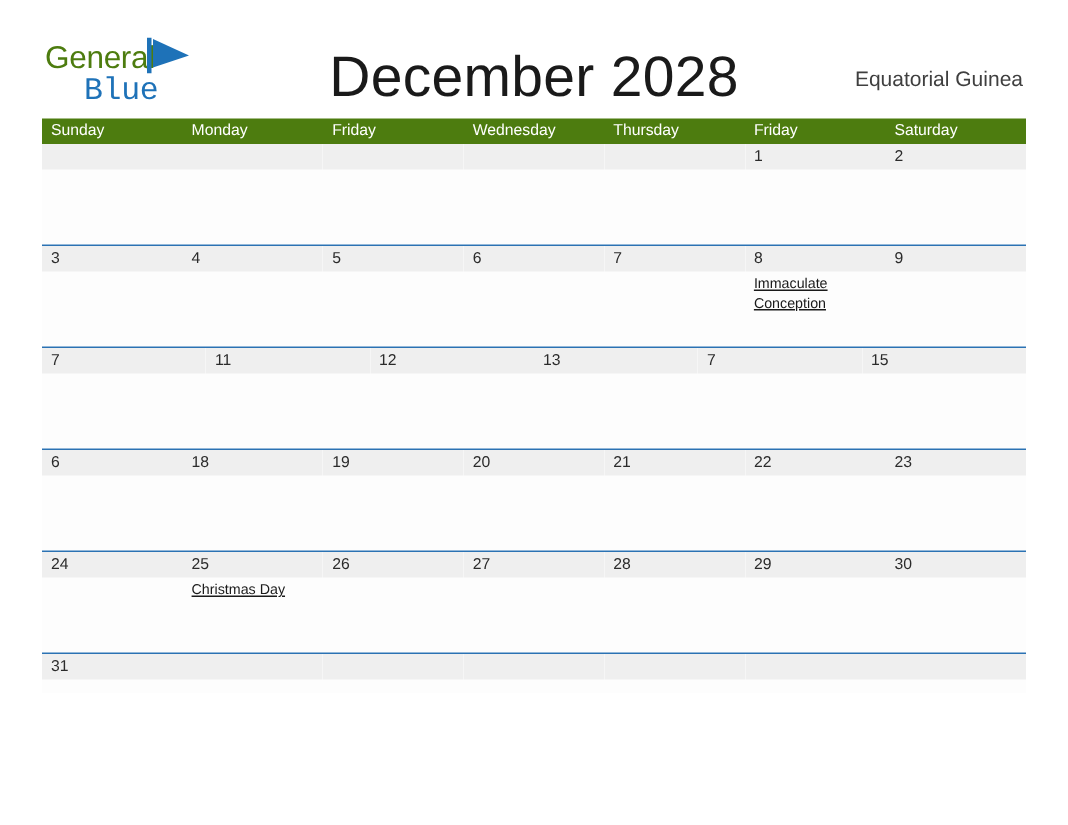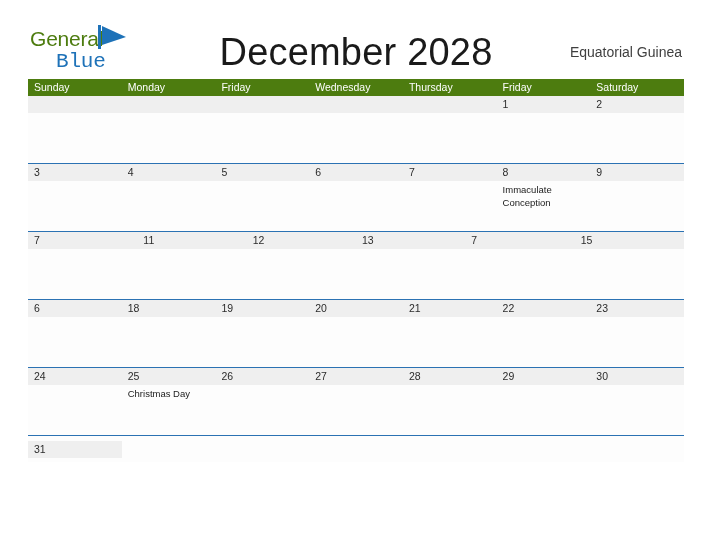--- a/index.html
+++ b/index.html
@@ -104,21 +104,20 @@
     border-top: none;
   }
 
   .week-inner {
     display: flex;
     height: 67px;
     background: #fdfdfd;
   }
   .week-row.short .week-inner {
     height: 26px;
-    align-items: center;
   }
 
   .day-cell {
     flex: 1 1 0;
     position: relative;
     padding-left: 6px;
     overflow: hidden;
   }
 
   .daynum-band {
@@ -141,20 +140,21 @@
   .day-events {
     position: relative;
     margin-top: 2px;
     padding-right: 12px;
   }
   .event-text {
     font-size: 9.5px;
     line-height: 13px;
     color: #1a1a1a;
     display: block;
+    text-decoration: underline;
   }
   .event-text.narrow {
     max-width: 54px;
   }
 </style>
 </head>
 <body>
 
 <div class="page-header">
 

